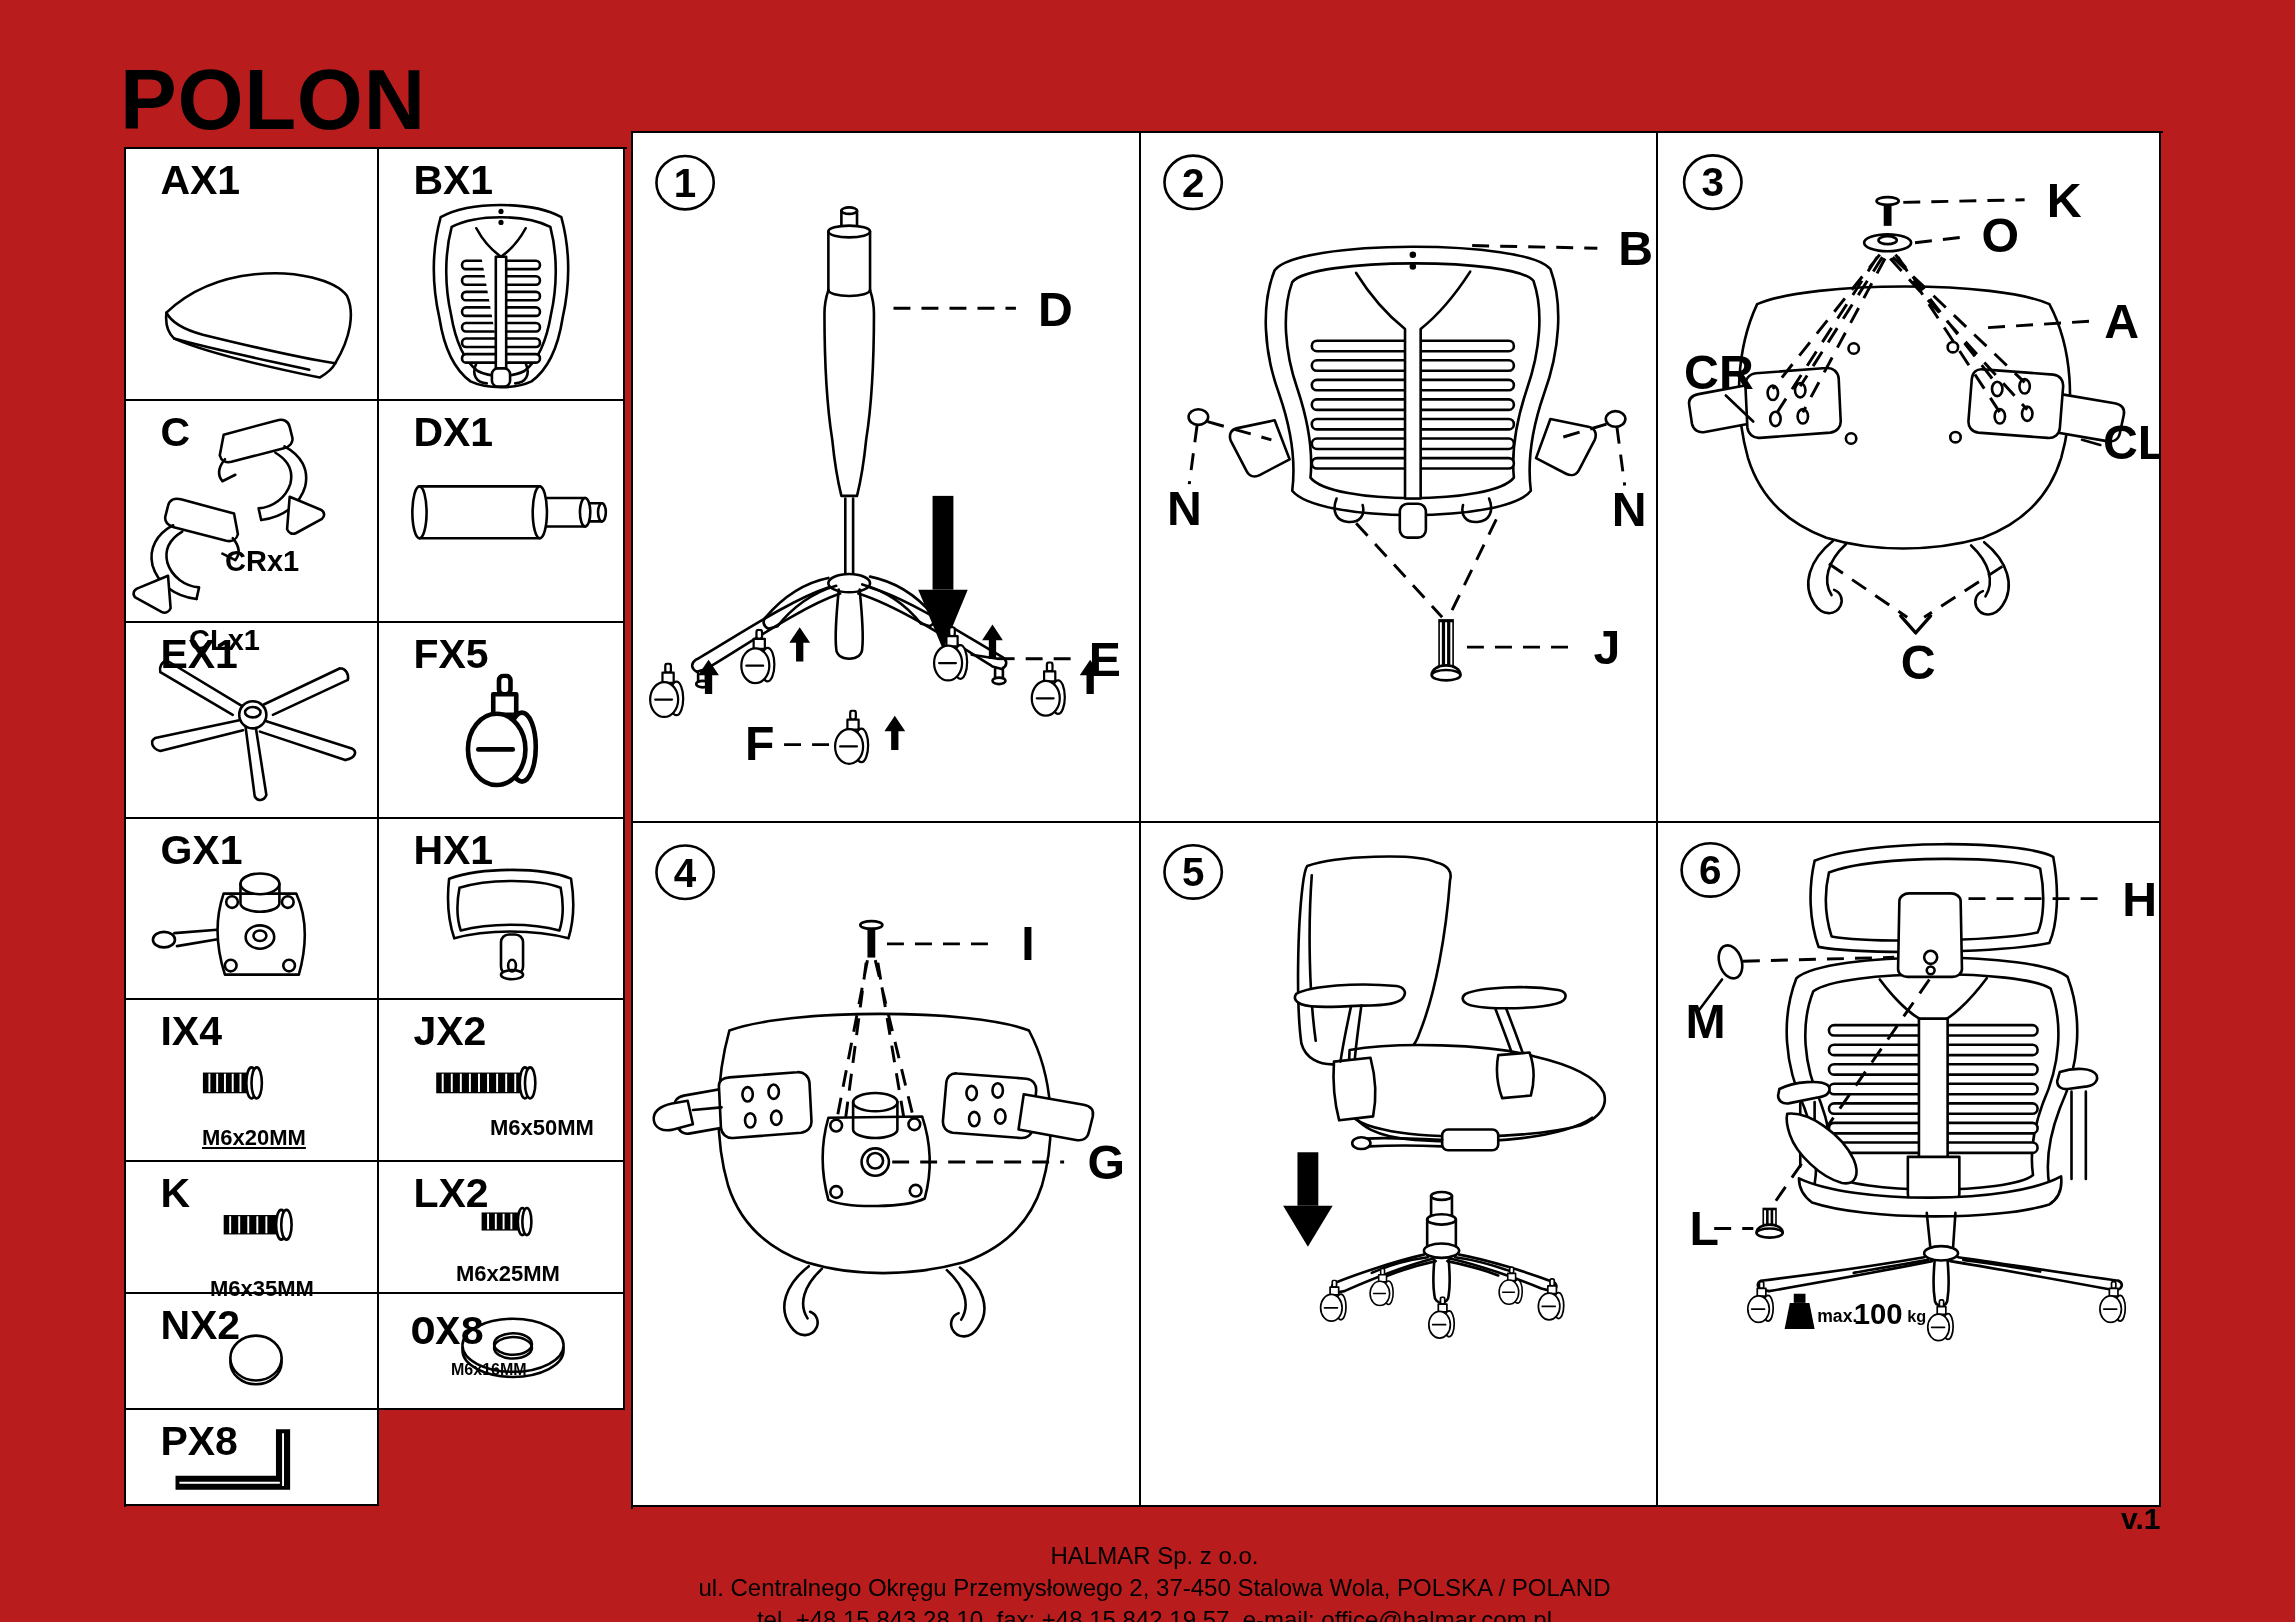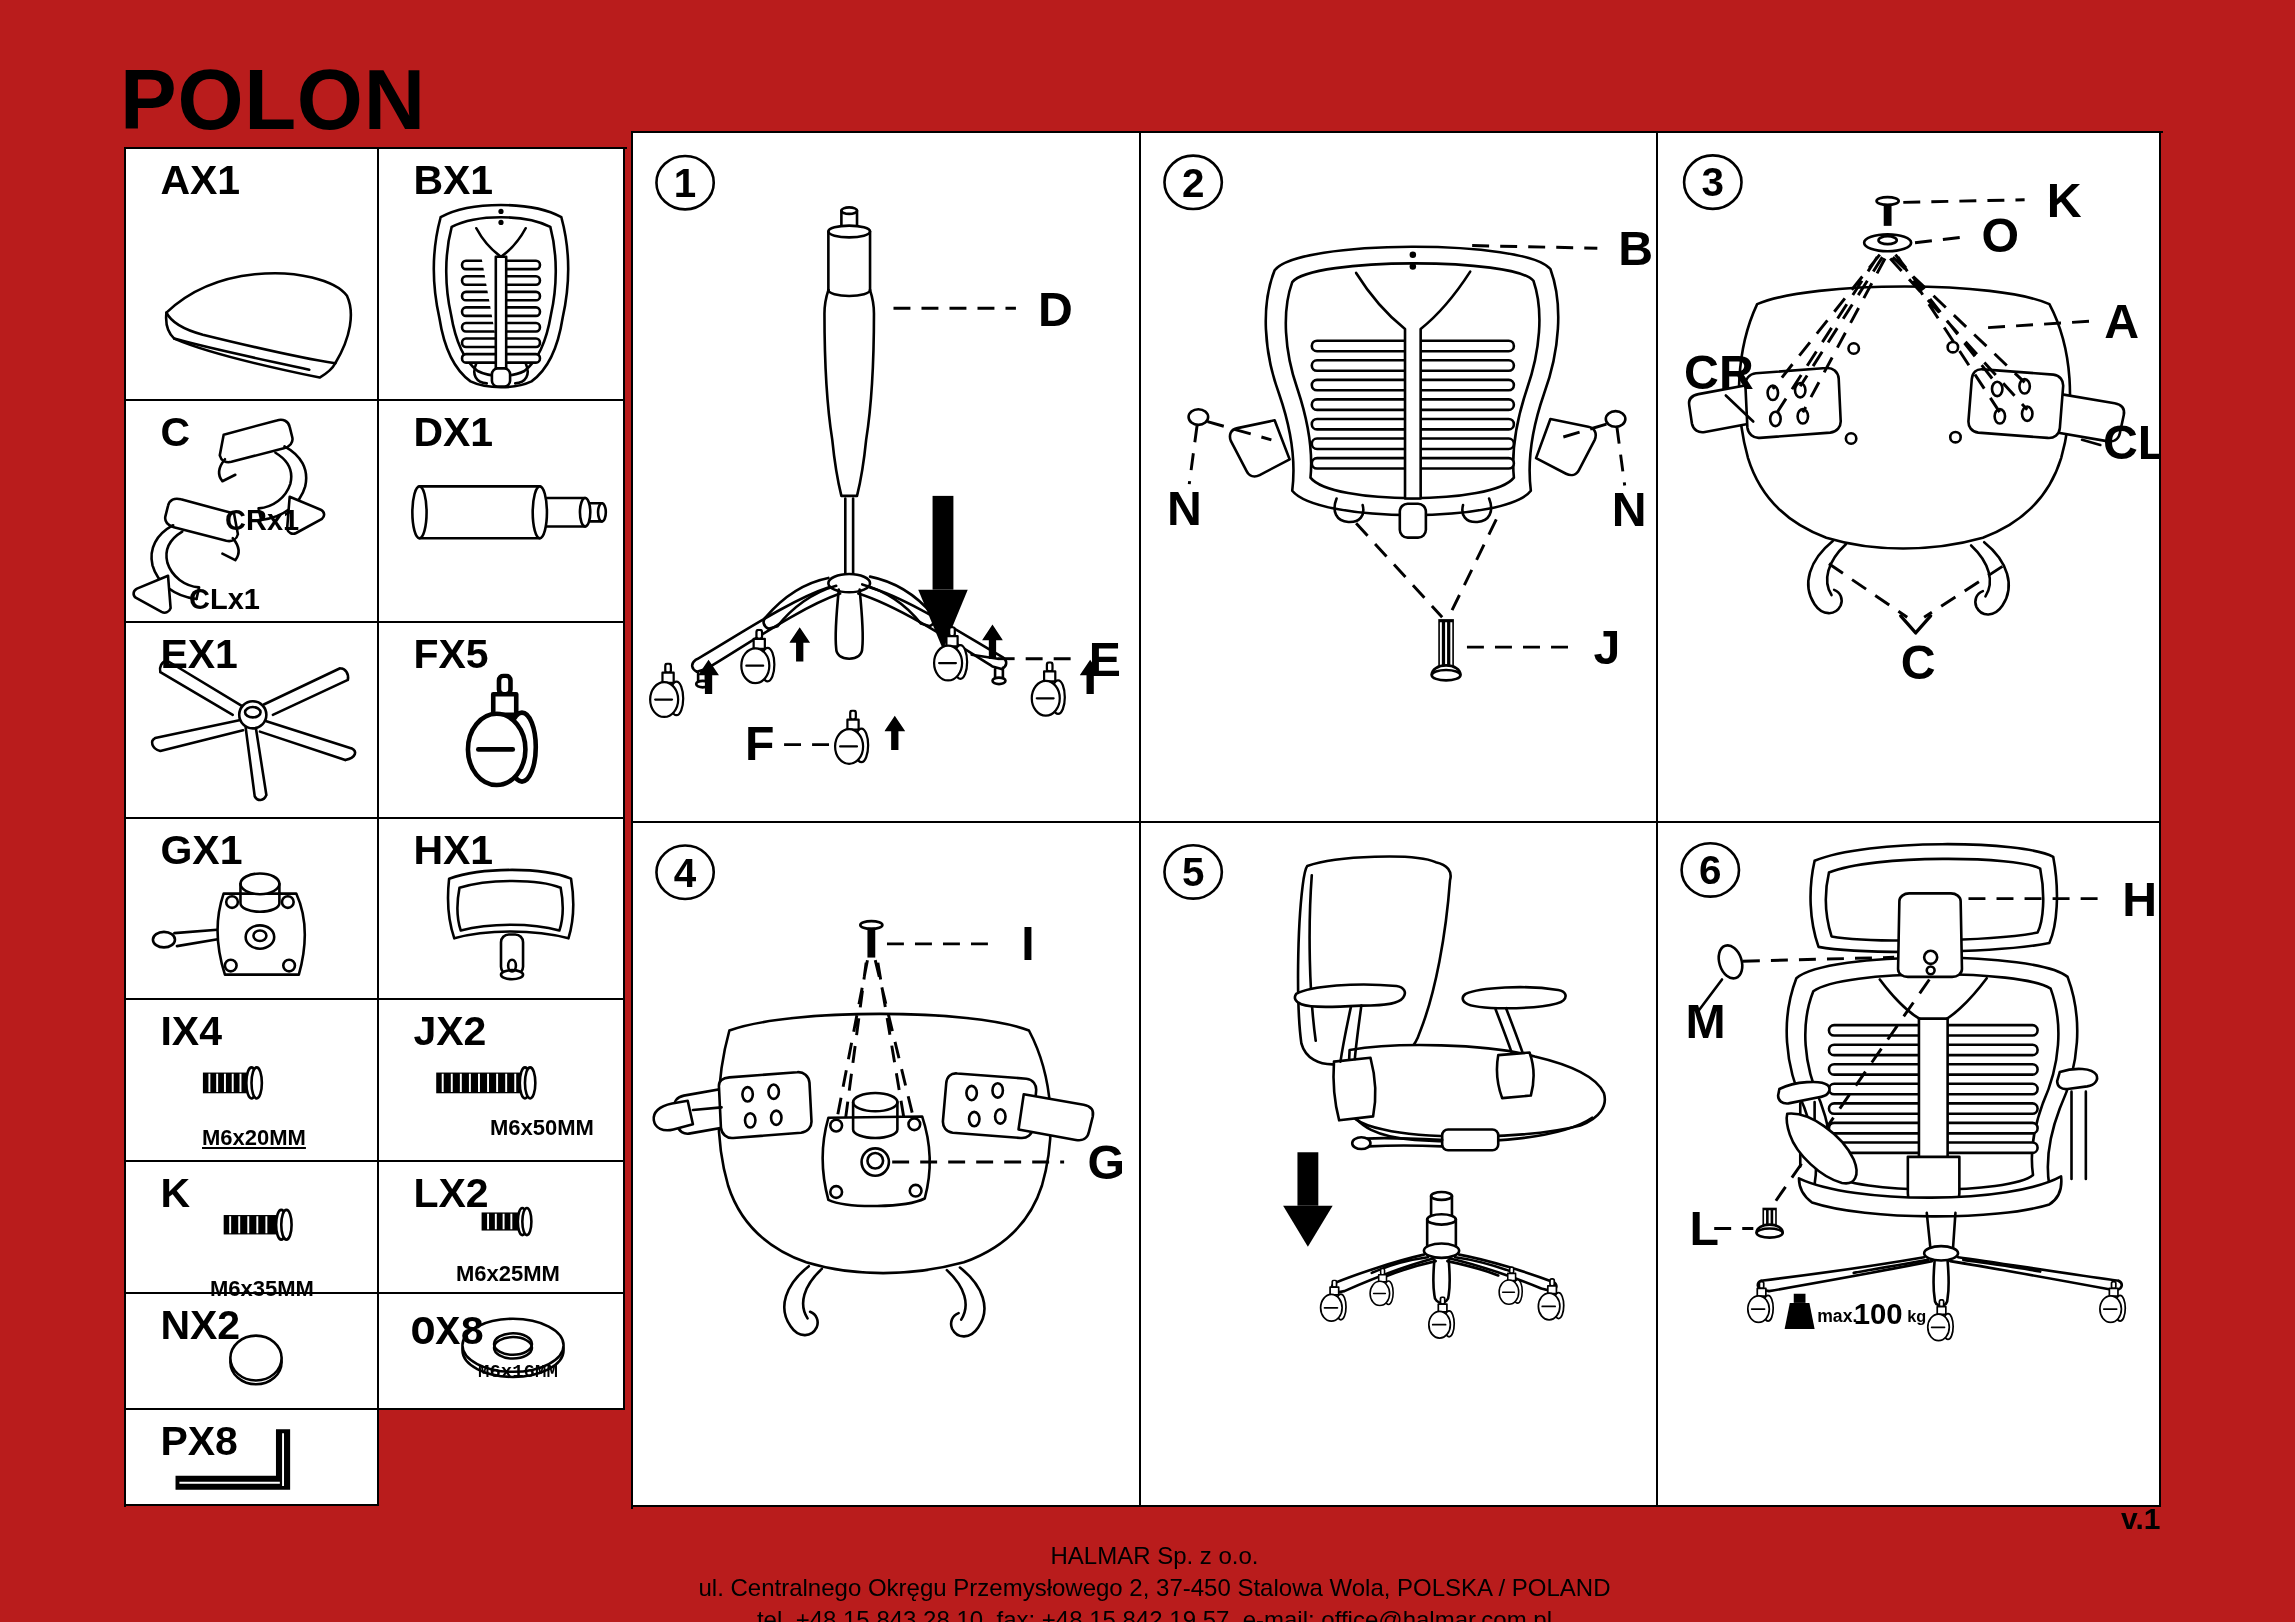--- a/index.html
+++ b/index.html
@@ -7,21 +7,21 @@
         font-family:"Liberation Sans",sans-serif;overflow:hidden;}
   .title{position:absolute;left:120px;top:51px;font-size:85px;font-weight:bold;letter-spacing:0.7px;}
   
   .parts{position:absolute;left:124px;top:147px;width:501px;height:1358px;display:grid;
          grid-template-columns:253px 246px;
          grid-template-rows:252px 222px 196px 181px 162px 132px 116px 96px;
          border-top:2px solid #000;border-left:2px solid #000;}
   .cell{position:relative;border-right:2px solid #000;border-bottom:2px solid #000;background:#fff;}
   .cell svg{position:absolute;left:0;top:0;width:100%;height:100%;}
   .plabel{position:absolute;left:14.4px;top:7.9px;font-size:41px;font-weight:bold;z-index:3;margin-left:20px;}
-  .psub{position:absolute;font-size:29px;font-weight:bold;z-index:3;}
+  .psub{position:absolute;font-size:29px;font-weight:bold;z-index:3;margin-top:41px;}
   .psize{position:absolute;font-size:22px;font-weight:bold;z-index:3;}
   
   .steps{position:absolute;left:631px;top:131px;width:1530px;height:1376px;display:grid;
          grid-template-columns:508px 517px 503px;grid-template-rows:690px 684px;
          border-top:2px solid #000;border-left:2px solid #000;}
   .panel{position:relative;border-right:2px solid #000;border-bottom:2px solid #000;background:#fff;}
   .panel svg{position:absolute;left:0;top:0;width:100%;height:100%;}
   svg text{font-family:"Liberation Sans",sans-serif;font-weight:bold;fill:#000;}
   .letter{font-size:74px;}
   .badge-num{font-size:62px;}
@@ -213,21 +213,21 @@
     <div class="cell">
       <span class="plabel">NX2</span>
       <svg viewBox="0 0 376 178">
         <ellipse cx="195" cy="106" rx="40" ry="35" class="s"></ellipse>
         <ellipse cx="195" cy="100" rx="40" ry="35" class="sw"></ellipse>
       </svg>
     </div>
 
     <div class="cell">
       <span class="plabel" style="top:15.7px;left:11.8px;font-family:Liberation Mono, monospace;">OX8</span>
-      <span class="psize" style="left:99px;top:67px;font-size:19px;font-family:Liberation Mono, monospace;">M6x16MM</span>
+      <span class="psize" style="left:72px;top:67px;font-size:16px;">M6x16MM</span>
       <svg viewBox="0 0 386 146">
         <ellipse cx="212" cy="72" rx="80" ry="42" class="s"></ellipse>
         <ellipse cx="212" cy="64" rx="80" ry="42" class="sw"></ellipse>
         <ellipse cx="212" cy="62" rx="30" ry="17" class="s"></ellipse>
         <ellipse cx="212" cy="68" rx="30" ry="17" class="s"></ellipse>
       </svg>
     </div>
 
     <div class="cell">
       <span class="plabel">PX8</span>

